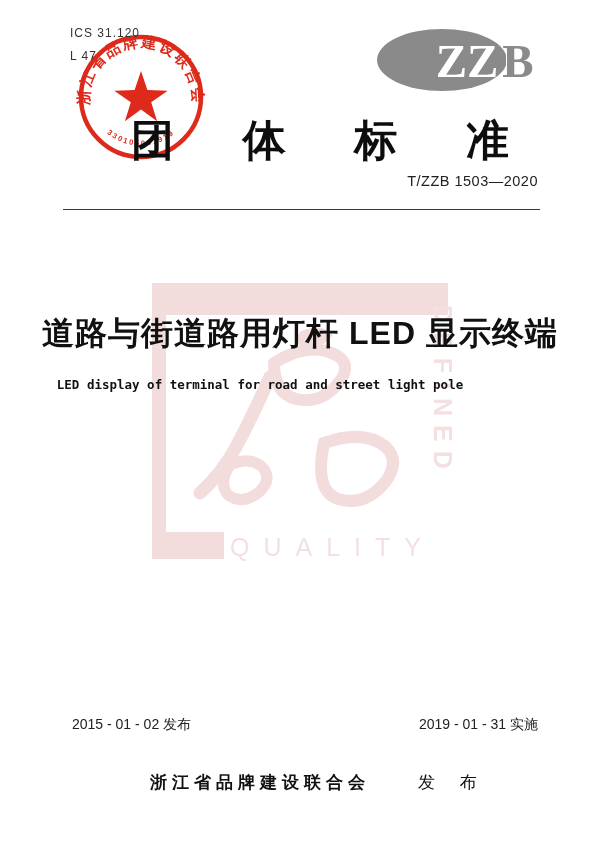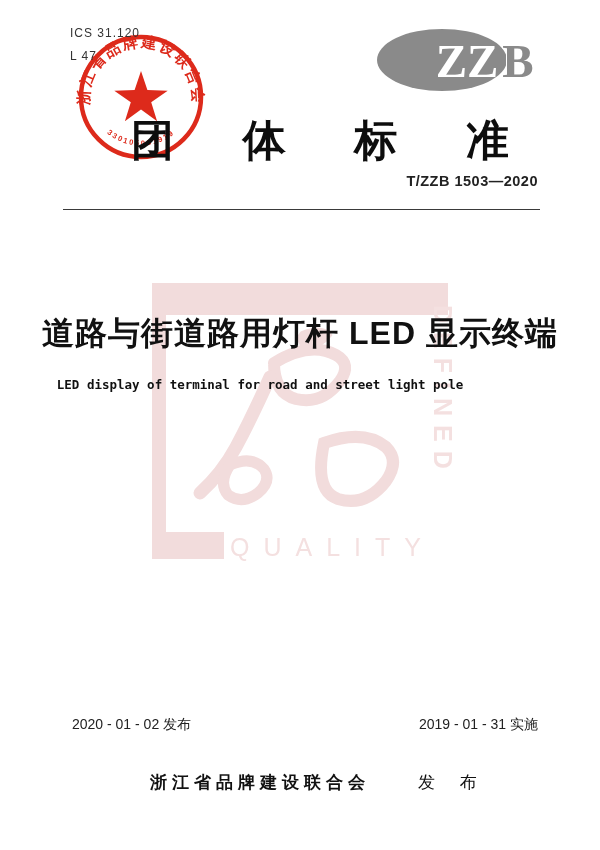--- a/index.html
+++ b/index.html
@@ -13,21 +13,21 @@
   
   .seal{position:absolute;left:68px;top:24px;width:146px;height:146px;z-index:1;}
 
   
   .zzb{position:absolute;left:374px;top:26px;width:178px;height:70px;z-index:2;}
 
   
   .heading{position:absolute;left:131px;top:112px;width:378px;display:flex;
            justify-content:space-between;z-index:2;font-size:43px;font-weight:bold;
            color:#0d0d0d;font-family:"Liberation Sans",sans-serif;}
-  .std-no{position:absolute;right:62px;top:173px;font-size:14.5px;font-weight:bold;
+  .std-no{position:absolute;right:62px;top:173px;font-size:14.5px;font-weight:normal;
           color:#222;letter-spacing:.5px;z-index:2;}
   .rule{position:absolute;left:63px;top:209px;width:477px;border-top:1.6px solid #3a3a3a;z-index:2;}
 
   
   .wm{position:absolute;left:152px;top:283px;width:302px;height:276px;z-index:0;}
   .wm .band-top{position:absolute;left:2px;top:0;width:294px;height:32px;background:#f2dcdc;}
   .wm .band-left{position:absolute;left:0;top:0;width:14px;height:275px;background:#f2dcdc;}
   .wm .block-bl{position:absolute;left:0;top:249px;width:72px;height:27px;background:#f2dcdc;}
   .wm .quality{position:absolute;left:78px;bottom:-3px;font-size:25px;font-weight:normal;
                letter-spacing:14px;color:#f4e0e0;white-space:nowrap;}
@@ -106,21 +106,21 @@
     <span>准</span>
   </div>
 
   <div class="std-no">T/ZZB 1503—2020</div>
   <div class="rule"></div>
 
   <div class="title-cn">道路与街道路用灯杆 LED 显示终端</div>
   <div class="title-en">LED display of terminal for road and street light pole</div>
 
   <div class="dates">
-    <span>2020 - 01 - 02 发布</span>
+    <span>2015 - 01 - 02 发布</span>
     <span>2019 - 01 - 31 实施</span>
   </div>
 
   <div class="pubrow">
     <span class="publisher">浙江省品牌建设联合会</span>
     <span class="fabu">发 布</span>
   </div>
 
 </div>
 

